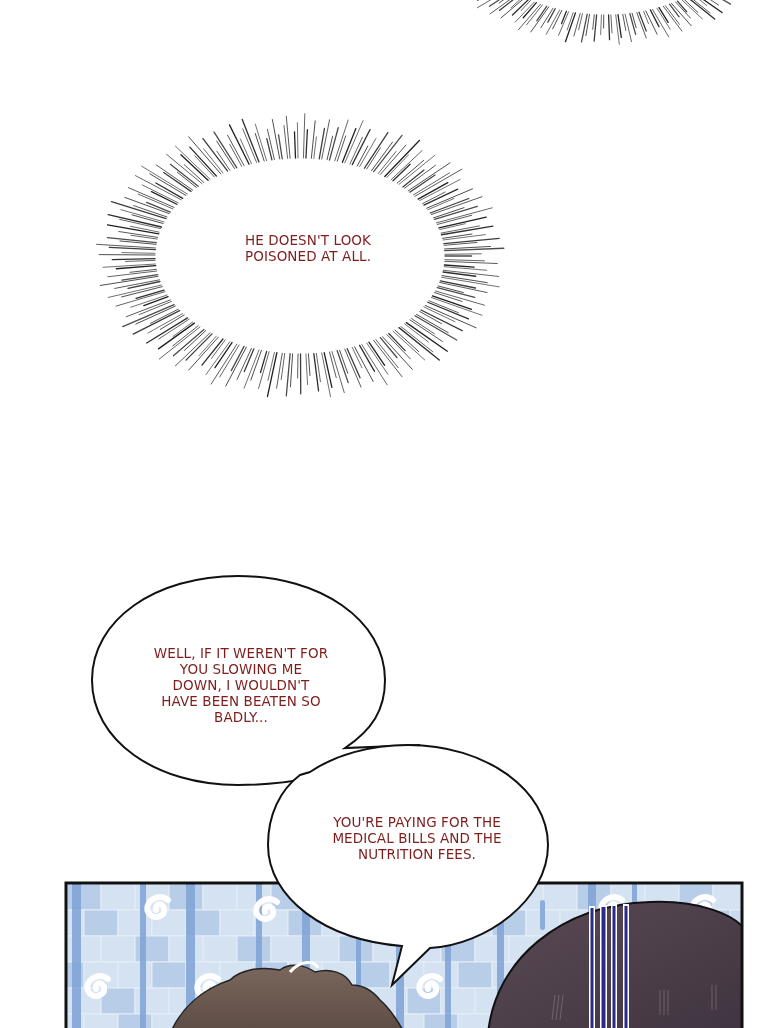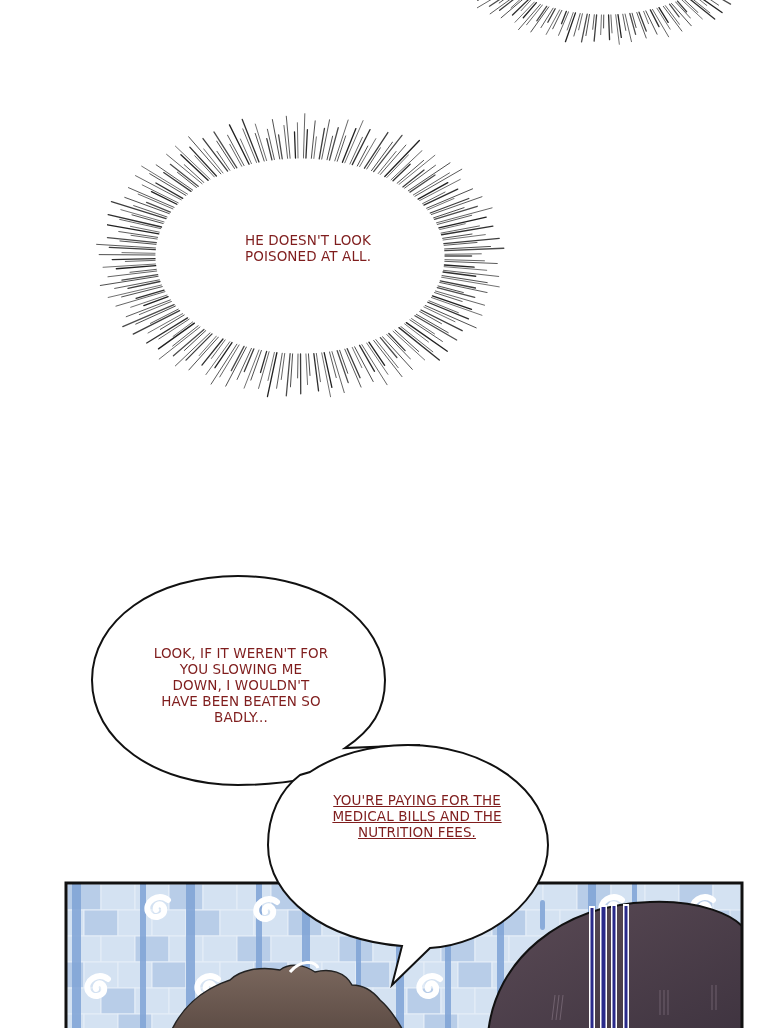--- a/index.html
+++ b/index.html
@@ -5,21 +5,21 @@
     html, body { margin: 0; padding: 0; background: #ffffff; }
     body { width: 771px; height: 1028px; position: relative; overflow: hidden; font-family: "DejaVu Sans", sans-serif; }
     .layer { position: absolute; left: 0; top: 0; width: 771px; height: 1028px; }
     .bubble-text {
       position: absolute; text-align: center; color: #7f1d1d;
       font-family: "DejaVu Sans", sans-serif; font-size: 13.5px; line-height: 16px;
       letter-spacing: 0.1px; white-space: pre-line;
     }
     #t1 { left: 208px; top: 232px; width: 200px; }
     #t2 { left: 128px; top: 645px; width: 226px; }
-    #t3 { left: 300px; top: 792px; width: 234px; text-decoration: underline; }
+    #t3 { left: 300px; top: 814px; width: 234px; }
   </style>
 </head>
 <body>
 
 <svg class="layer" viewBox="0 0 771 1028" xmlns="http://www.w3.org/2000/svg">
   <defs>
     <radialGradient id="fadeTop" cx="0.5" cy="0.5" r="0.5">
       <stop offset="0.75" stop-color="#000" stop-opacity="1"></stop>
       <stop offset="1" stop-color="#000" stop-opacity="0"></stop>
     </radialGradient>
@@ -694,20 +694,20 @@
              C 548 900, 486 945, 430 948
              L 392 985
              L 402 946
              C 325 940, 268 898, 268 845
              C 268 815, 280 790, 300 775
              L 310 772
              C 335 755, 370 745, 408 745 Z" fill="#fff" stroke="#111" stroke-width="2"></path>
   </g>
 </svg>
 
-<div class="bubble-text" id="t2">LOOK, IF IT WEREN'T FOR
+<div class="bubble-text" id="t2">WELL, IF IT WEREN'T FOR
 YOU SLOWING ME
 DOWN, I WOULDN'T
 HAVE BEEN BEATEN SO
 BADLY...</div>
 <div class="bubble-text" id="t3">YOU'RE PAYING FOR THE
 MEDICAL BILLS AND THE
 NUTRITION FEES.</div>
 
 </body></html>

